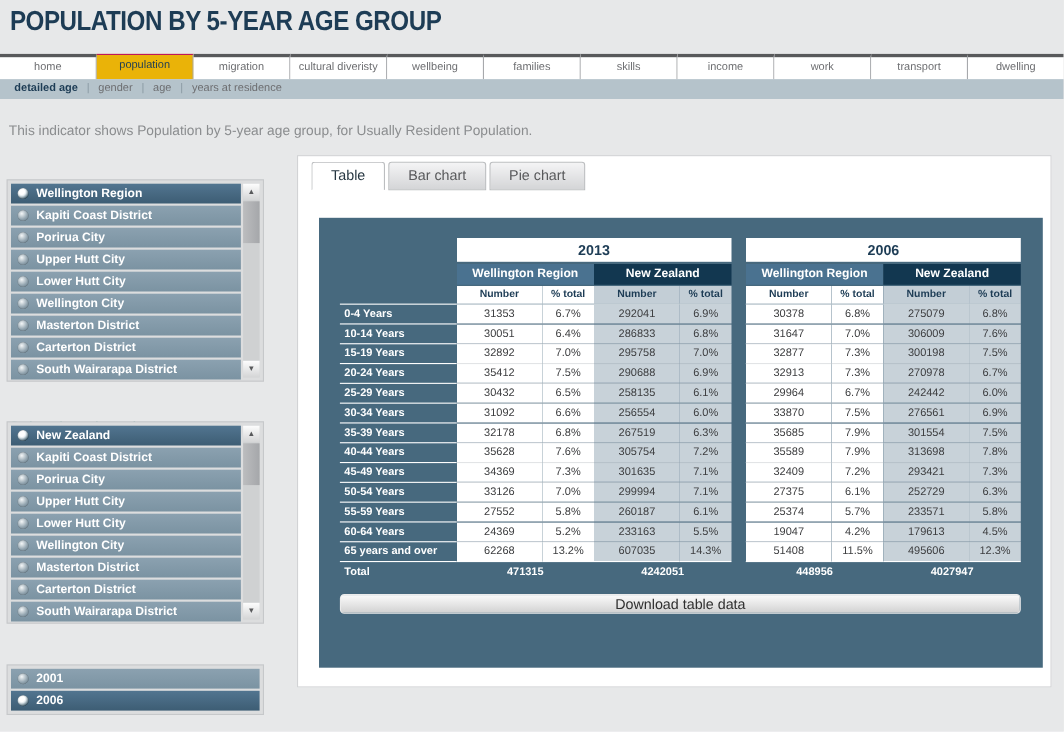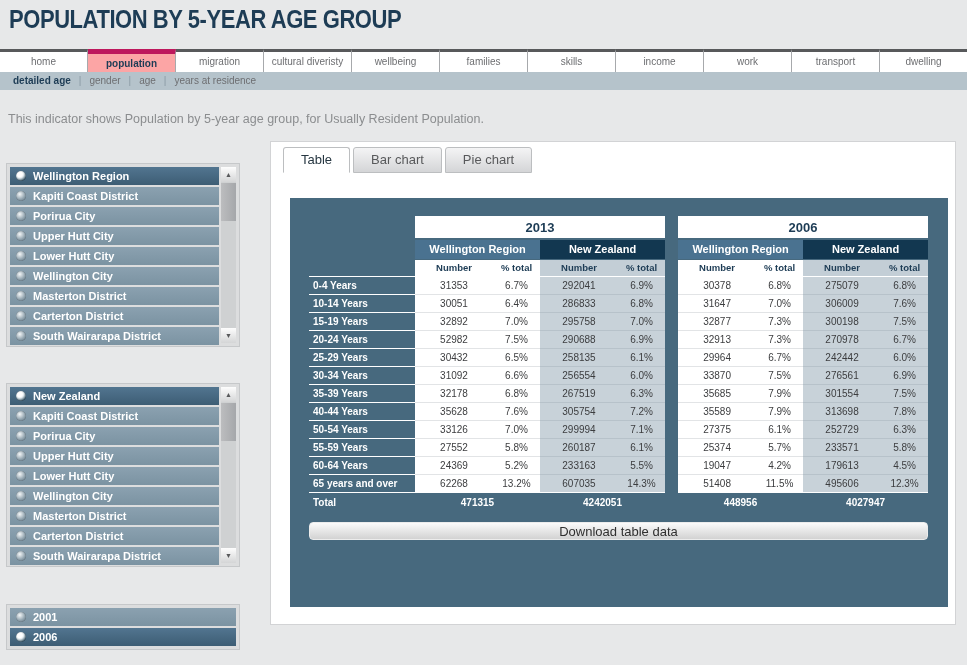--- a/index.html
+++ b/index.html
@@ -16,21 +16,21 @@
     white-space:nowrap;
   }
   
   #nav { position:absolute; left:0; top:49px; width:967px; height:23px; display:flex; }
   .nav-tab {
     flex:1 1 0; border-top:3px solid #58595b; border-right:1px solid #a7a9ac;
     background:#fff; text-align:center; font-size:10px; line-height:19px;
     color:#6d6e71; cursor:pointer; overflow:hidden; white-space:nowrap;
   }
   .nav-tab:last-child { border-right:none; }
-  .nav-tab.active { border-top:5px solid #be185d; background:#fca5a5; color:#1d3c55; font-weight:bold; }
+  .nav-tab.active { border-top:1px solid #be185d; background:#eab308; color:#1d3c55; font-weight:normal; }
   
   #subnav {
     position:absolute; left:0; top:72px; width:967px; height:18px;
     background:#b5c3cb; font-size:10px; line-height:17px; color:#6d6e71; padding-left:10px;
   }
   .subnav-item { cursor:pointer; padding:0 3px; }
   .subnav-item.active { color:#1d3c55; font-weight:bold; }
   .sep { color:#8a9aa3; padding:0 5px; }
   
   #description { position:absolute; left:8px; top:112px; font-size:12.5px; color:#8b8d8f; }
@@ -335,21 +335,21 @@
             <td class="nz">295758</td>
             <td class="nz">7.0%</td>
             <td class="gap"></td>
             <td class="wr">32877</td>
             <td class="wr">7.3%</td>
             <td class="nz">300198</td>
             <td class="nz">7.5%</td>
           </tr>
           <tr>
             <th class="rl">20-24 Years</th>
-            <td class="wr">52982</td>
+            <td class="wr">35412</td>
             <td class="wr">7.5%</td>
             <td class="nz">290688</td>
             <td class="nz">6.9%</td>
             <td class="gap"></td>
             <td class="wr">32913</td>
             <td class="wr">7.3%</td>
             <td class="nz">270978</td>
             <td class="nz">6.7%</td>
           </tr>
           <tr>
@@ -392,20 +392,32 @@
             <th class="rl">40-44 Years</th>
             <td class="wr">35628</td>
             <td class="wr">7.6%</td>
             <td class="nz">305754</td>
             <td class="nz">7.2%</td>
             <td class="gap"></td>
             <td class="wr">35589</td>
             <td class="wr">7.9%</td>
             <td class="nz">313698</td>
             <td class="nz">7.8%</td>
+          </tr>
+          <tr>
+            <th class="rl">45-49 Years</th>
+            <td class="wr">34369</td>
+            <td class="wr">7.3%</td>
+            <td class="nz">301635</td>
+            <td class="nz">7.1%</td>
+            <td class="gap"></td>
+            <td class="wr">32409</td>
+            <td class="wr">7.2%</td>
+            <td class="nz">293421</td>
+            <td class="nz">7.3%</td>
           </tr>
           <tr>
             <th class="rl">50-54 Years</th>
             <td class="wr">33126</td>
             <td class="wr">7.0%</td>
             <td class="nz">299994</td>
             <td class="nz">7.1%</td>
             <td class="gap"></td>
             <td class="wr">27375</td>
             <td class="wr">6.1%</td>

